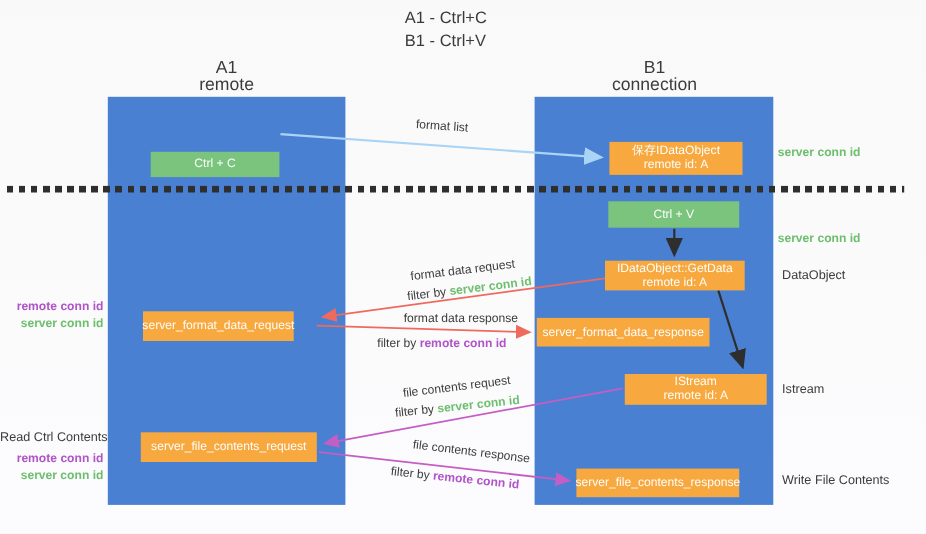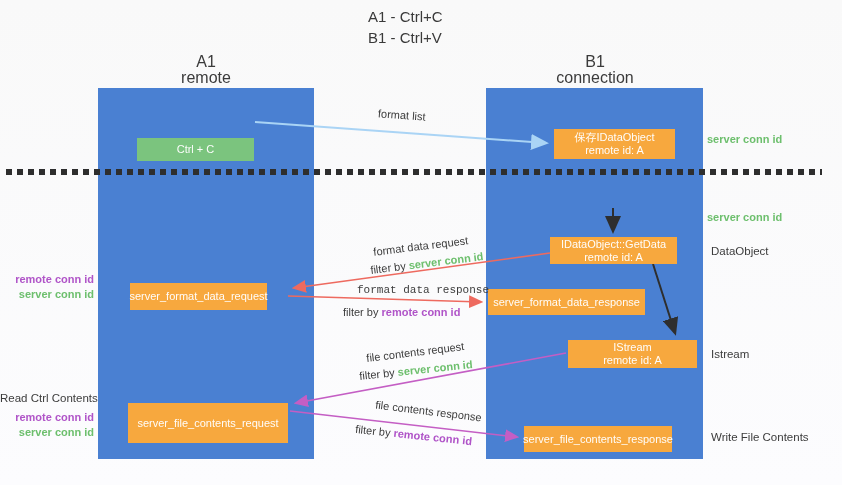--- a/index.html
+++ b/index.html
@@ -97,48 +97,49 @@
     <line x1="290" y1="411" x2="517" y2="437" stroke="#c45ec4" stroke-width="1.6" marker-end="url(#m-magenta)"></line>
   </svg>
 
   <div class="node green" style="left:137px;top:106px;width:117px;height:23px;margin-top:32px;">Ctrl + C</div>
 
   <div class="node orange" style="left:554px;top:129px;width:121px;height:30px;">
     <div>保存IDataObject</div>
     <div>remote id: A</div>
   </div>
 
+  <div class="node green" style="left:553px;top:183px;width:119px;height:24px;">Ctrl + V</div>
 
   <div class="node orange" style="left:550px;top:237px;width:127px;height:27px;">
     <div>IDataObject::GetData</div>
     <div>remote id: A</div>
   </div>
 
   <div class="node orange" style="left:130px;top:283px;width:137px;height:27px;">server_format_data_request</div>
 
   <div class="node orange" style="left:488px;top:289px;width:157px;height:26px;">server_format_data_response</div>
 
   <div class="node orange" style="left:568px;top:340px;width:129px;height:28px;">
     <div>IStream</div>
     <div>remote id: A</div>
   </div>
 
-  <div class="node orange" style="left:128px;top:403px;width:160px;height:40px;">server_file_contents_request</div>
+  <div class="node orange" style="left:128px;top:393px;width:160px;height:27px;">server_file_contents_request</div>
 
   <div class="node orange" style="left:524px;top:426px;width:148px;height:26px;">server_file_contents_response</div>
 
   <div class="lbl" style="left:378px;top:109px;transform:rotate(4deg);">format list</div>
 
   <div class="lbl" style="left:373px;top:240px;transform:rotate(-7deg);">format data request</div>
   <div class="lbl" style="left:370px;top:257px;transform:rotate(-7deg);">
     <span>filter by</span>
     <span class="green-t">server conn id</span>
   </div>
 
-  <div class="lbl" style="left:357px;top:284px;font-family:Liberation Mono, monospace;">format data response</div>
+  <div class="lbl" style="left:367px;top:284px;">format data response</div>
   <div class="lbl" style="left:343px;top:306px;">
     <span>filter by</span>
     <span class="purple-t">remote conn id</span>
   </div>
 
   <div class="lbl" style="left:366px;top:346px;transform:rotate(-7deg);">file contents request</div>
   <div class="lbl" style="left:359px;top:364px;transform:rotate(-6deg);">
     <span>filter by</span>
     <span class="green-t">server conn id</span>
   </div>

